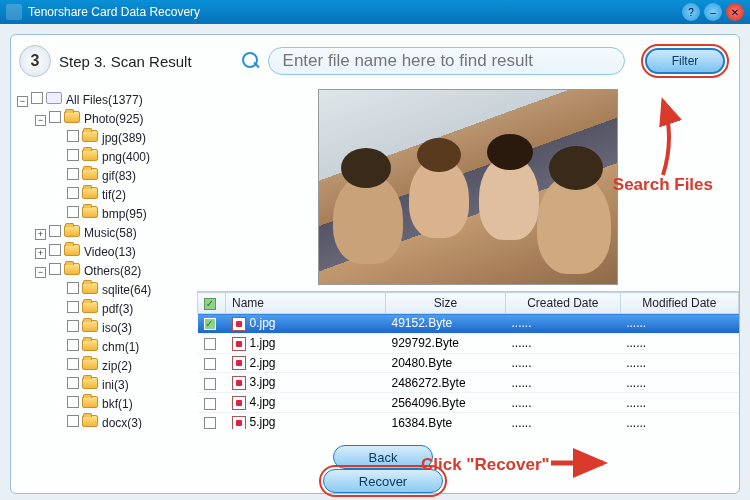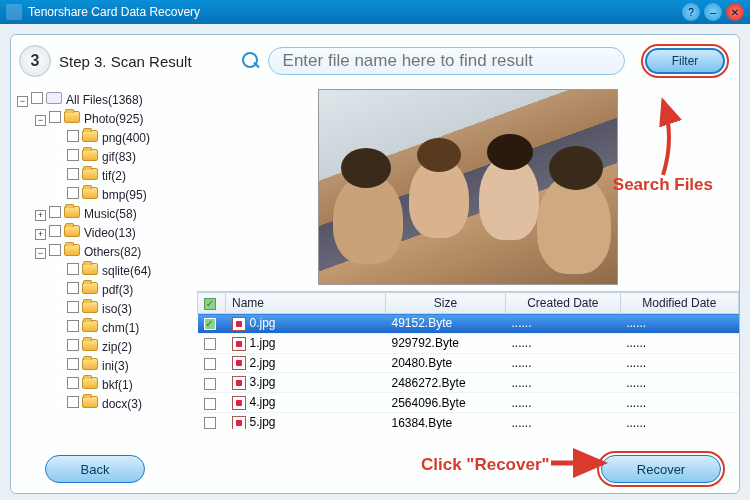--- a/index.html
+++ b/index.html
@@ -53,21 +53,21 @@
   th.first{width:24px;} th.name{text-align:left;width:160px;} th.size{width:120px;}
   td { border-bottom:1px solid #eef3f7; padding:2px 6px;}
   td .cb{vertical-align:middle;}
   .ficon{width:14px;height:14px;display:inline-block;border:1px solid #a55;background:#fff;position:relative;margin-right:4px;vertical-align:middle;}
   .ficon::after{content:"";position:absolute;width:6px;height:6px;background:#d24;left:3px;top:3px;border-radius:1px;}
   tbody tr.sel td{ background:linear-gradient(#4da0f0,#1b64c9); color:#fff;}
   tbody tr.sel .cb{background:#8fd08a;border-color:#fff;}
   .cb.checked::after{content:"✓";color:#2a7a2a;font-size:10px;line-height:10px;display:block;text-align:center;}
   tbody td.name{text-align:left;}
   
-  .footer { position:absolute; left:16px; right:0; bottom:0; height:48px; display:flex; align-items:center; padding:0 18px;}
+  .footer { position:absolute; left:16px; right:0; bottom:0; height:48px; display:flex; align-items:center; padding:0 18px;flex-direction:column;}
   .btn { width:100px;height:28px;border:1px solid #1e7bc7;border-radius:14px;background:linear-gradient(#d6edfb,#8ccaf1);color:#0a3a63;font-size:13px;cursor:pointer;}
   .footer .gap{flex:1;}
   .recover-btn{ width:120px; outline:2px solid #d93a2b; outline-offset:2px;}
   
   .annot { position:absolute; color:#d93a2b; font-weight:bold; font-size:17px; pointer-events:none;}
   .annot.search{ right:26px; top:140px;}
   .annot.click{ left:410px; bottom:18px;}
   .arrow{position:absolute;pointer-events:none;}
   .arrow svg{overflow:visible;}
 </style>
@@ -91,22 +91,23 @@
     <div class="search-wrap">
       <div class="mag"></div>
       <input class="search-input" placeholder="Enter file name here to find result" style="">
     </div>
     <button class="filter-btn">Filter</button>
   </div>
 
   <div class="body-row">
     <div class="tree">
       <ul id="tree-root">
-          <li style="flex-wrap: wrap; display: block;"><span class="twist">−</span><span class="cb"></span><span class="drive"></span><span>All Files(1368)</span><br><ul>
+          <li style="flex-wrap: wrap; display: block;"><span class="twist">−</span><span class="cb"></span><span class="drive"></span><span>All Files(1377)</span><br><ul>
               <li style="display: block;"><span class="twist">−</span><span class="cb"></span><span class="fld"></span><span>Photo(925)</span><ul>
+                  <li style="display: block;"><span class="twist blank"></span><span class="cb"></span><span class="fld"></span><span>jpg(389)</span></li>
                   <li style="display: block;"><span class="twist blank"></span><span class="cb"></span><span class="fld"></span><span>png(400)</span></li>
                   <li style="display: block;"><span class="twist blank"></span><span class="cb"></span><span class="fld"></span><span>gif(83)</span></li>
                   <li style="display: block;"><span class="twist blank"></span><span class="cb"></span><span class="fld"></span><span>tif(2)</span></li>
                   <li style="display: block;"><span class="twist blank"></span><span class="cb"></span><span class="fld"></span><span>bmp(95)</span></li>
                 </ul></li>
               <li style="display: block;"><span class="twist">+</span><span class="cb"></span><span class="fld"></span><span>Music(58)</span></li>
               <li style="display: block;"><span class="twist">+</span><span class="cb"></span><span class="fld"></span><span>Video(13)</span></li>
               <li style="display: block;"><span class="twist">−</span><span class="cb"></span><span class="fld"></span><span>Others(82)</span><ul>
                   <li style="display: block;"><span class="twist blank"></span><span class="cb"></span><span class="fld"></span><span>sqlite(64)</span></li>
                   <li style="display: block;"><span class="twist blank"></span><span class="cb"></span><span class="fld"></span><span>pdf(3)</span></li>

